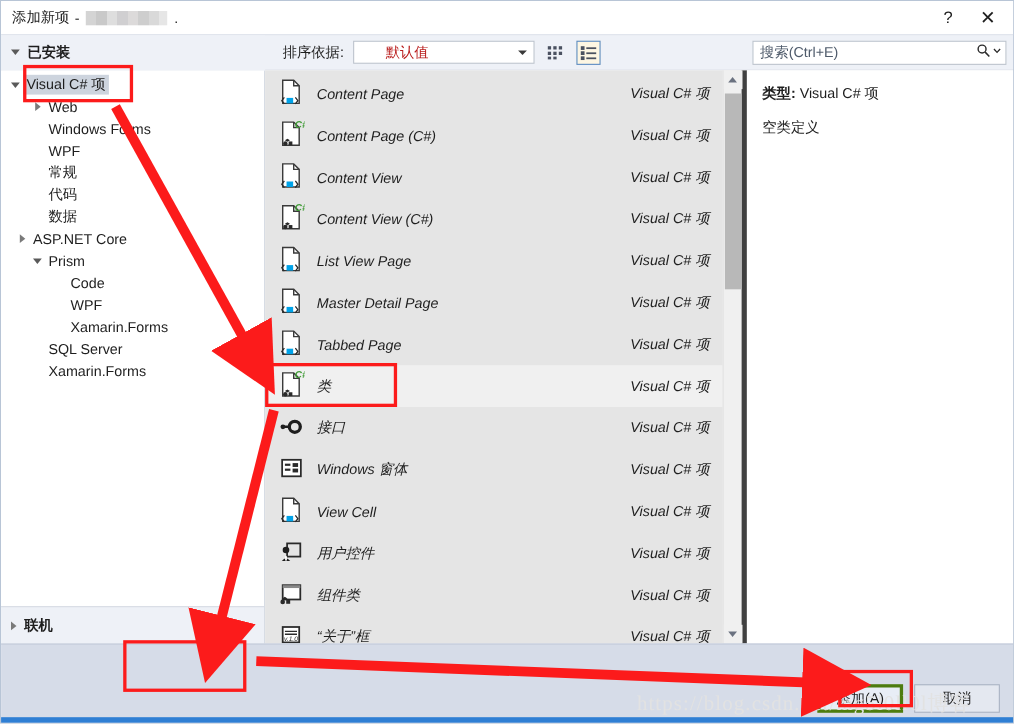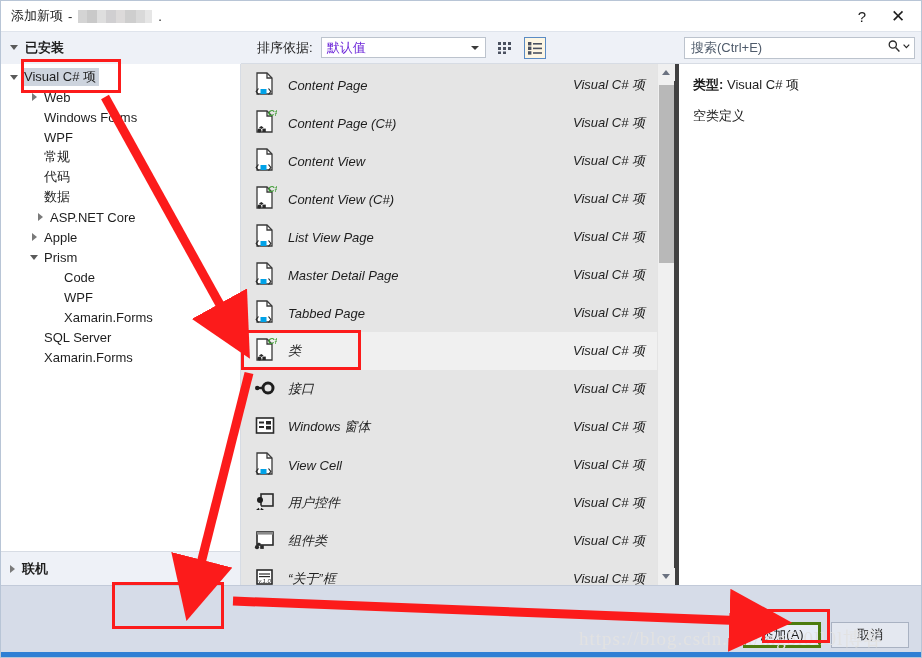--- a/index.html
+++ b/index.html
@@ -88,21 +88,21 @@
     padding-left: 16px;
   }
   #sort-label { font-size: 13px; color: #1e1e1e; white-space: nowrap; }
   #sort-select {
     width: 165px; height: 21px;
     background: #ffffff; border: 1px solid #bcc3cd;
     display: flex; align-items: center;
     padding: 0 2px 0 5px; position: relative;
     font-size: 13px;
   }
-  #sort-select-value { flex: 1 1 auto; color: #6d28d9; }
+  #sort-select-value { flex: 1 1 auto; color: #b91c1c; margin-left: 24px; }
   #sort-caret {
     width: 16px; display: flex; align-items: center; justify-content: center;
   }
   .caret-down {
     width: 0; height: 0;
     border-left: 4px solid transparent;
     border-right: 4px solid transparent;
     border-top: 4px solid #3a3a3a;
   }
   .viewbtn {
@@ -390,31 +390,25 @@
             <span class="tlabel">常规</span>
           </div>
           <div class="tnode" style="padding-left: 26px;">
             <span class="tw"></span>
             <span class="tlabel">代码</span>
           </div>
           <div class="tnode" style="padding-left: 26px;">
             <span class="tw"></span>
             <span class="tlabel">数据</span>
           </div>
-          <div class="tnode" style="padding-left: 32px;">
+          <div class="tnode" style="padding-left: 12px;">
             <span class="tw">
               <span class="tri tri-right"></span>
             </span>
             <span class="tlabel">ASP.NET Core</span>
-          </div>
-          <div class="tnode" style="padding-left: 26px;">
-            <span class="tw">
-              <span class="tri tri-right"></span>
-            </span>
-            <span class="tlabel">Apple</span>
           </div>
           <div class="tnode" style="padding-left: 26px;">
             <span class="tw">
               <span class="tri tri-down"></span>
             </span>
             <span class="tlabel">Prism</span>
           </div>
           <div class="tnode" style="padding-left: 46px;">
             <span class="tw"></span>
             <span class="tlabel">Code</span>

